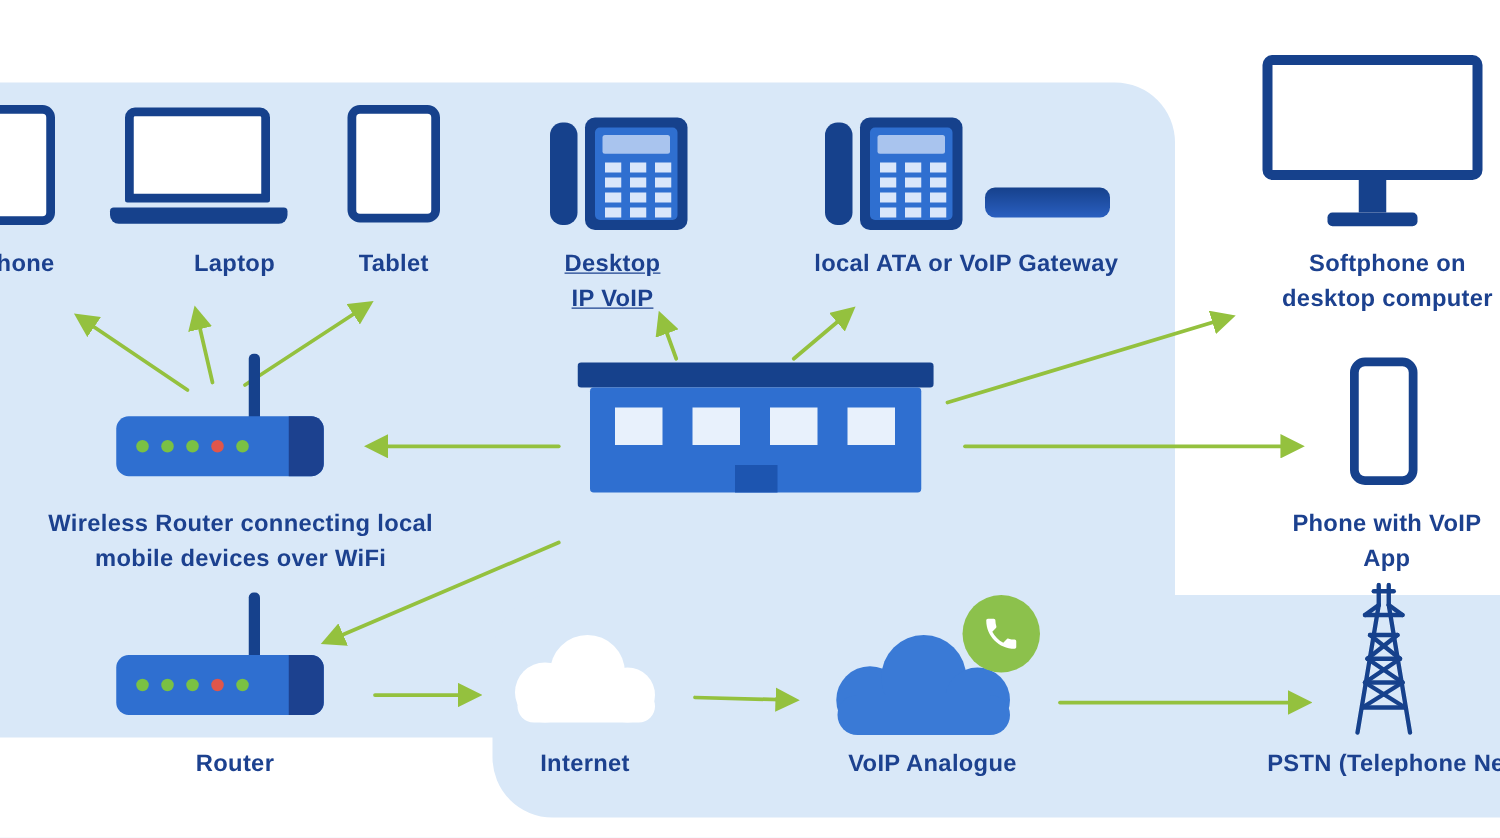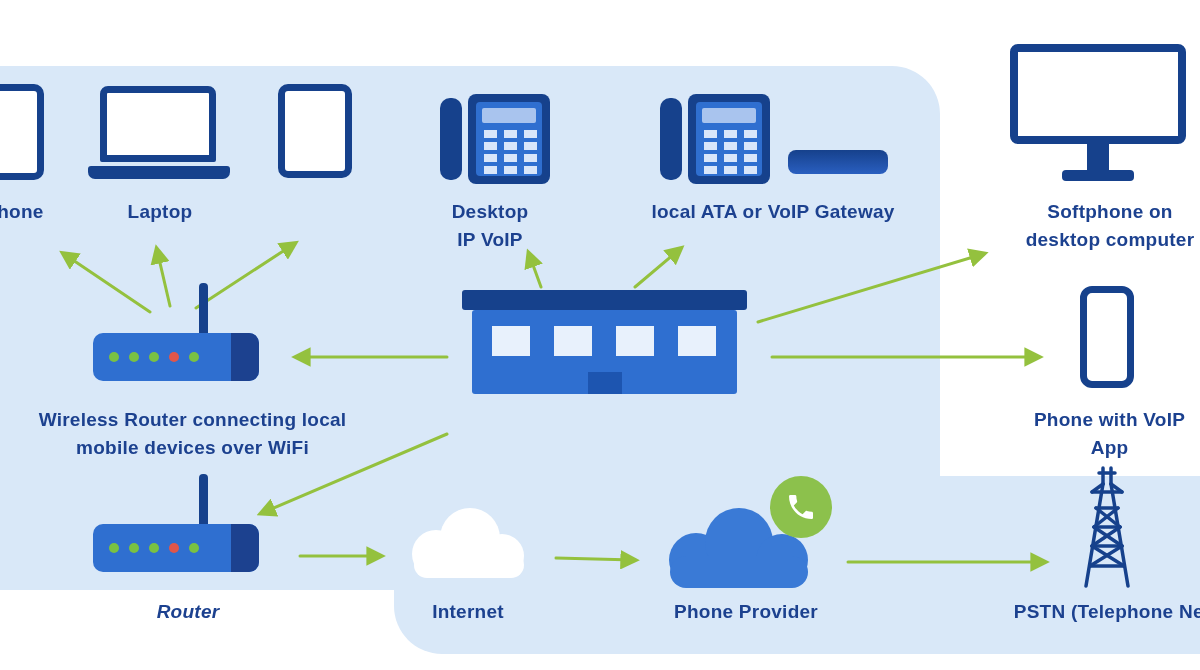--- a/index.html
+++ b/index.html
@@ -79,23 +79,24 @@
       <line x1="556" y1="558" x2="634" y2="560" marker-end="url(#ah)"></line>
       <line x1="848" y1="562" x2="1044" y2="562" marker-end="url(#ah)"></line>
     </g>
   </svg>
 
   <div id="phone-icon" class="outline-device node"></div>
   <div class="label" style="left:-46px; top:198px; width:120px;">Phone</div>
 
   <div id="laptop-screen" class="outline-device node"></div>
   <div id="laptop-base" class="node"></div>
-  <div class="label" style="left:100px; top:198px; width:120px;">Laptop</div>
+  <div class="label" style="left:100px; top:198px; width:120px;text-align:right;">Laptop</div>
 
   <div id="tablet-icon" class="outline-device node"></div>
+  <div class="label" style="left:255px; top:198px; width:120px;">Tablet</div>
 
   <svg class="icon node" style="left:438px; top:92px;" width="115" height="95" viewBox="0 0 115 95">
     <rect x="2" y="6" width="22" height="82" rx="10" fill="#16418c"></rect>
     <rect x="30" y="2" width="82" height="90" rx="8" fill="#16418c"></rect>
     <rect x="38" y="10" width="66" height="74" rx="4" fill="#2f6fd0"></rect>
     <rect x="44" y="16" width="54" height="15" rx="2" fill="#a9c4ee"></rect>
     <g fill="#d9e6fa">
       <rect x="46" y="38" width="13" height="8"></rect>
         <rect x="66" y="38" width="13" height="8"></rect>
         <rect x="86" y="38" width="13" height="8"></rect>
@@ -103,21 +104,21 @@
         <rect x="66" y="50" width="13" height="8"></rect>
         <rect x="86" y="50" width="13" height="8"></rect>
       <rect x="46" y="62" width="13" height="8"></rect>
         <rect x="66" y="62" width="13" height="8"></rect>
         <rect x="86" y="62" width="13" height="8"></rect>
       <rect x="46" y="74" width="13" height="8"></rect>
         <rect x="66" y="74" width="13" height="8"></rect>
         <rect x="86" y="74" width="13" height="8"></rect>
     </g>
   </svg>
-  <div class="label" style="left:410px; top:198px; width:160px;">
+  <div class="label" style="left:410px; top:198px; width:160px;text-decoration:underline;">
     <div>Desktop</div>
     <div>IP VoIP</div>
   </div>
 
   <svg class="icon node" style="left:658px; top:92px;" width="115" height="95" viewBox="0 0 115 95">
     <rect x="2" y="6" width="22" height="82" rx="10" fill="#16418c"></rect>
     <rect x="30" y="2" width="82" height="90" rx="8" fill="#16418c"></rect>
     <rect x="38" y="10" width="66" height="74" rx="4" fill="#2f6fd0"></rect>
     <rect x="44" y="16" width="54" height="15" rx="2" fill="#a9c4ee"></rect>
     <g fill="#d9e6fa">
@@ -180,21 +181,21 @@
   </div>
 
   <div class="router-antenna node" style="left:199px; top:474px;"></div>
   <div class="router-body node" style="left:93px;  top:524px;"></div>
   <div class="router-cap node" style="left:231px; top:524px;"></div>
   <span class="led led-green node" style="left:109px; top:543px;"></span>
   <span class="led led-green node" style="left:129px; top:543px;"></span>
   <span class="led led-green node" style="left:149px; top:543px;"></span>
   <span class="led led-red   node" style="left:169px; top:543px;"></span>
   <span class="led led-green node" style="left:189px; top:543px;"></span>
-  <div class="label" style="left:128px; top:598px; width:120px;font-style:italic;">Router</div>
+  <div class="label" style="left:128px; top:598px; width:120px;">Router</div>
 
   <svg class="icon node" style="left:398px; top:498px;" width="140" height="85" viewBox="0 0 140 85">
     <g fill="#ffffff">
       <circle cx="38" cy="56" r="24"></circle>
       <circle cx="72" cy="40" r="30"></circle>
       <circle cx="104" cy="58" r="22"></circle>
       <rect x="16" y="54" width="110" height="26" rx="13"></rect>
     </g>
   </svg>
   <div class="label" style="left:408px; top:598px; width:120px;">Internet</div>
@@ -205,21 +206,21 @@
       <circle cx="89" cy="42" r="34"></circle>
       <circle cx="132" cy="60" r="26"></circle>
       <rect x="20" y="56" width="138" height="32" rx="16"></rect>
     </g>
   </svg>
   <div id="voip-badge">
     <svg width="32" height="32" viewBox="0 0 24 24">
       <path fill="#ffffff" d="M6.62 10.79c1.44 2.83 3.76 5.14 6.59 6.59l2.2-2.2c.27-.27.67-.36 1.02-.24 1.12.37 2.33.57 3.57.57.55 0 1 .45 1 1V20c0 .55-.45 1-1 1-9.39 0-17-7.61-17-17 0-.55.45-1 1-1h3.5c.55 0 1 .45 1 1 0 1.25.2 2.45.57 3.57.11.35.03.74-.25 1.02l-2.2 2.2z"></path>
     </svg>
   </div>
-  <div class="label" style="left:656px; top:598px; width:180px;">Phone Provider</div>
+  <div class="label" style="left:656px; top:598px; width:180px;">VoIP Analogue</div>
 
   <svg class="icon node" style="left:1072px; top:466px;" width="70" height="122" viewBox="0 0 70 122">
     <g stroke="#16418c" stroke-width="3.5" fill="none" stroke-linecap="round">
       <path d="M14,120 L31,18"></path>
       <path d="M56,120 L39,18"></path>
       <path d="M31,18 L31,2"></path>
       <path d="M39,18 L39,2"></path>
       <path d="M27,7 L43,7"></path>
       <path d="M18,100 L52,100"></path>
       <path d="M18,100 L50,80"></path>

